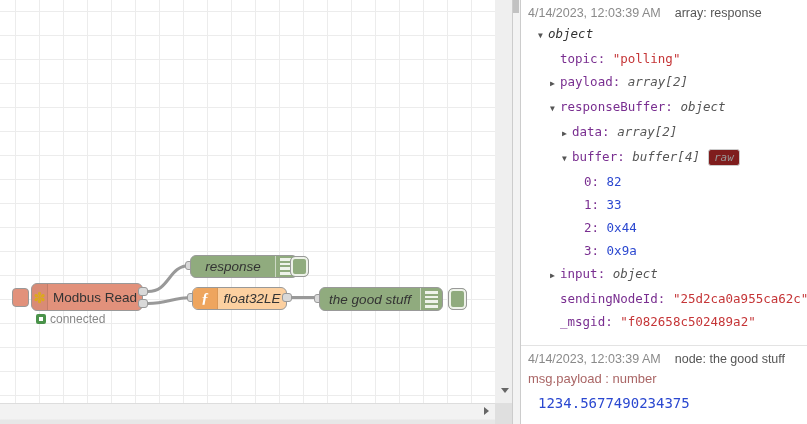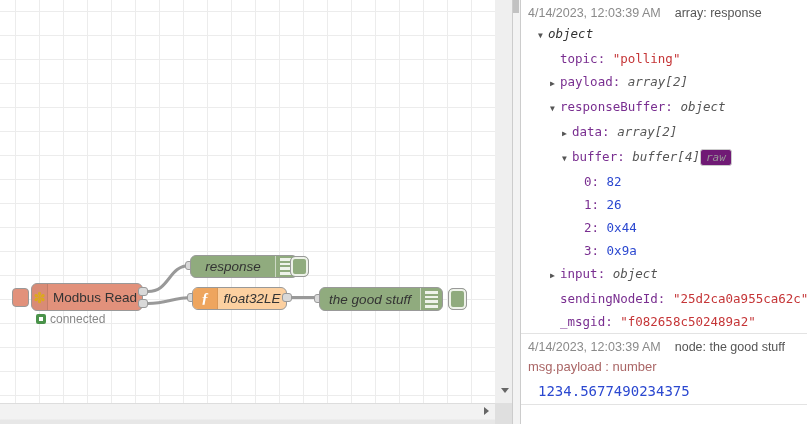--- a/index.html
+++ b/index.html
@@ -75,38 +75,38 @@
     background:#dfdfdf; }
   .separator { position:absolute; left:512px; top:0; width:9px; height:424px;
     background:#f3f3f3; border-left:1px solid #ccc; border-right:1px solid #ccc;
     cursor:col-resize; }
   .sep-thumb { position:absolute; left:513px; top:0; width:6px; height:13px;
     background:#c2c2c2; cursor:pointer; }
 
   
   .sidebar { position:absolute; left:521px; top:0; width:286px; height:424px;
     background:#fff; overflow:hidden; }
-  .dmsg { padding:4px 8px 0 7px; border-bottom:1px solid #e3e3e3; }
+  .dmsg { padding:4px 8px 12px 7px; border-bottom:1px solid #e3e3e3; }
   .dmeta { display:flex; font-size:12.5px; line-height:18px; }
   .dts { color:#8a8a8a; }
   .dnode { color:#555; margin-left:14px; }
   .dtopic { font-size:13px; line-height:22px; color:#aa6666; }
   .drow { font-family:"DejaVu Sans Mono", monospace; font-size:12.5px; line-height:23px;
     color:#333; white-space:nowrap; }
   .exp { display:inline-block; width:10px; font-size:8px; color:#555; cursor:pointer;
     font-style:normal; }
   .exp-space { display:inline-block; width:10px; }
   .okey { color:#792e90; }
   .oval-string { color:#c53537; }
   .oval-number { color:#2b48d0; }
   .oval-type { color:#555; font-style:italic; }
   .oroot { color:#333; font-style:italic; }
-  .raw-badge { display:inline-block; padding:0 5px; font-size:11px;
+  .raw-badge { display:inline-block; margin-left:8px; padding:0 5px; font-size:11px;
     font-style:italic; color:#999; border:1px solid #ccc; border-radius:3px;
-    background:#701a75; line-height:15px; cursor:pointer; }
+    background:#7f1d1d; line-height:15px; cursor:pointer; }
   .dval { font-family:"DejaVu Sans Mono", monospace; font-size:14px; line-height:26px;
     padding-left:10px; color:#2b48d0; }
 </style>
 </head>
 <body>
 
 <div class="app">
 
   <div class="canvas">
     <svg class="wires" width="495" height="403">
@@ -175,21 +175,21 @@
             <span class="dts">4/14/2023, 12:03:39 AM</span>
             <span class="dnode">array: response</span>
           </div>
           <div class="drow" style="padding-left: 10px;"><span class="exp">▼</span><span class="oval-type oroot">object</span></div>
           <div class="drow" style="padding-left: 22px;"><span class="exp-space"></span><span class="okey">topic: </span><span class="oval-string">"polling"</span></div>
           <div class="drow" style="padding-left: 22px;"><span class="exp">▶</span><span class="okey">payload: </span><span class="oval-type">array[2]</span></div>
           <div class="drow" style="padding-left: 22px;"><span class="exp">▼</span><span class="okey">responseBuffer: </span><span class="oval-type">object</span></div>
           <div class="drow" style="padding-left: 34px;"><span class="exp">▶</span><span class="okey">data: </span><span class="oval-type">array[2]</span></div>
           <div class="drow" style="padding-left: 34px;"><span class="exp">▼</span><span class="okey">buffer: </span><span class="oval-type">buffer[4]</span><span class="raw-badge">raw</span></div>
           <div class="drow" style="padding-left: 46px;"><span class="exp-space"></span><span class="okey">0: </span><span class="oval-number">82</span></div>
-          <div class="drow" style="padding-left: 46px;"><span class="exp-space"></span><span class="okey">1: </span><span class="oval-number">26</span></div>
+          <div class="drow" style="padding-left: 46px;"><span class="exp-space"></span><span class="okey">1: </span><span class="oval-number">33</span></div>
           <div class="drow" style="padding-left: 46px;"><span class="exp-space"></span><span class="okey">2: </span><span class="oval-number">0x44</span></div>
           <div class="drow" style="padding-left: 46px;"><span class="exp-space"></span><span class="okey">3: </span><span class="oval-number">0x9a</span></div>
           <div class="drow" style="padding-left: 22px;"><span class="exp">▶</span><span class="okey">input: </span><span class="oval-type">object</span></div>
           <div class="drow" style="padding-left: 22px;"><span class="exp-space"></span><span class="okey">sendingNodeId: </span><span class="oval-string">"25d2ca0a955ca62c"</span></div>
           <div class="drow" style="padding-left: 22px;"><span class="exp-space"></span><span class="okey">_msgid: </span><span class="oval-string">"f082658c502489a2"</span></div>
         </div>
         <div class="dmsg">
           <div class="dmeta">
             <span class="dts">4/14/2023, 12:03:39 AM</span>
             <span class="dnode">node: the good stuff</span>

